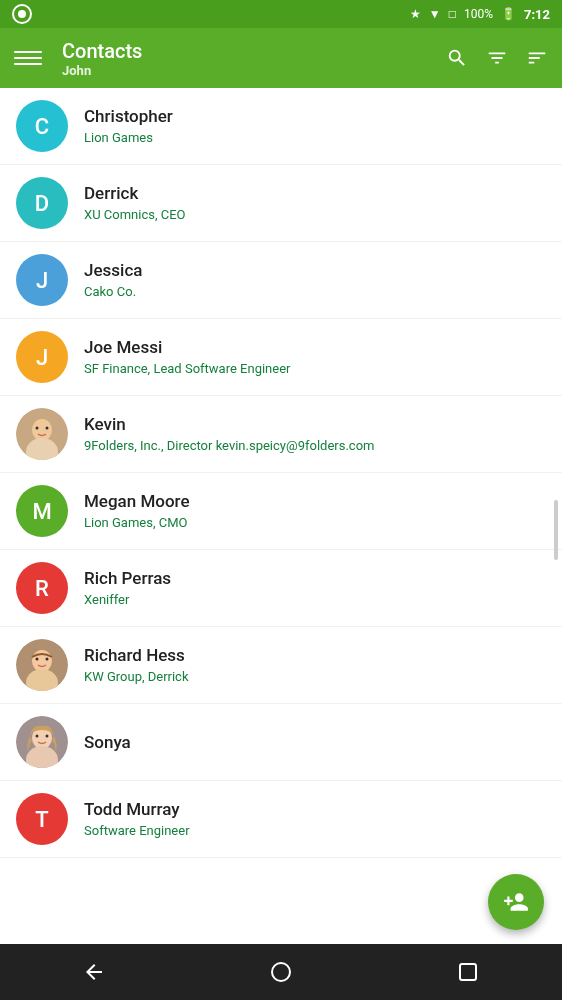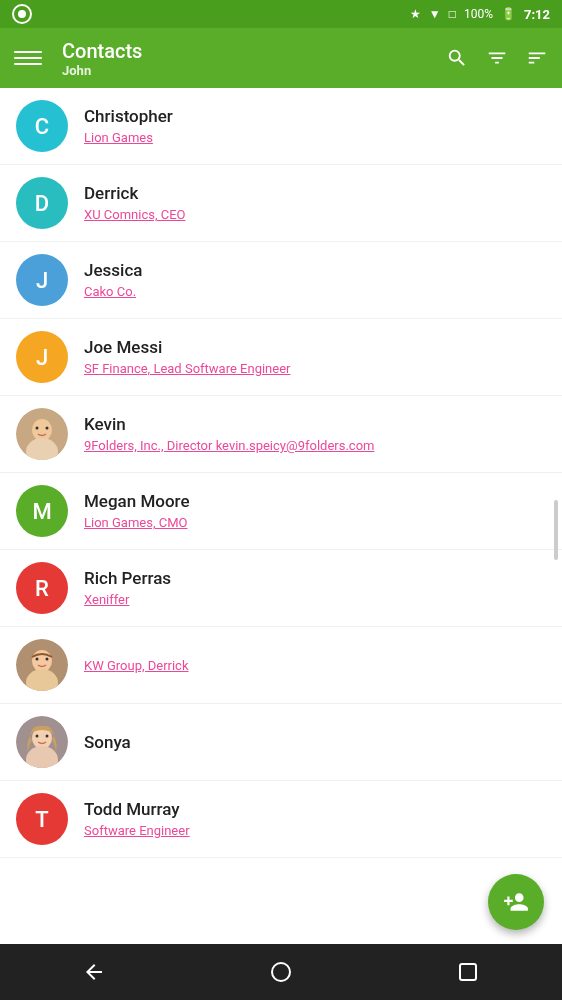--- a/index.html
+++ b/index.html
@@ -136,24 +136,23 @@
       flex: 1;
     }
     .contact-name {
       font-size: 17px;
       font-weight: 500;
       color: #222;
       line-height: 1.3;
     }
     .contact-detail {
       font-size: 13px;
-      color: #ec4899;
+      color: #15803d;
       margin-top: 2px;
       line-height: 1.4;
-      text-decoration: underline;
     }
 
     
     .fab {
       position: absolute;
       bottom: 70px;
       right: 18px;
       width: 56px;
       height: 56px;
       background: #5aad28;
@@ -334,20 +333,21 @@
         <circle cx="26" cy="26" r="26" fill="#b09070"></circle>
         <ellipse cx="26" cy="22" rx="10" ry="11" fill="#f5c8a0"></ellipse>
         <ellipse cx="26" cy="44" rx="16" ry="14" fill="#e8c898"></ellipse>
         <circle cx="21" cy="20" r="1.5" fill="#333"></circle>
         <circle cx="31" cy="20" r="1.5" fill="#333"></circle>
         <path d="M22 26 Q26 29 30 26" stroke="#c07060" stroke-width="1.5" fill="none"></path>
         <path d="M16 18 Q26 12 36 18" stroke="#8b5a2b" stroke-width="2" fill="none"></path>
       </svg>
     </div>
     <div class="contact-info">
+      <div class="contact-name">Richard Hess</div>
       <div class="contact-detail">KW Group, Derrick</div>
     </div>
   </div>
 
   <div class="contact-item">
     <div class="avatar av-photo">
       <svg width="52" height="52" viewBox="0 0 52 52" xmlns="http://www.w3.org/2000/svg">
         <circle cx="26" cy="26" r="26" fill="#a09090"></circle>
         <ellipse cx="26" cy="22" rx="10" ry="11" fill="#f5d0b0"></ellipse>
         <ellipse cx="26" cy="44" rx="16" ry="14" fill="#e8c8b0"></ellipse>

